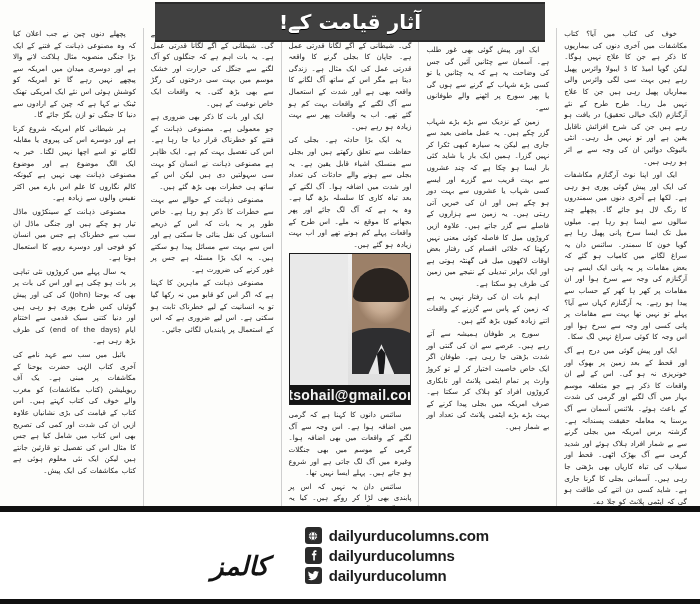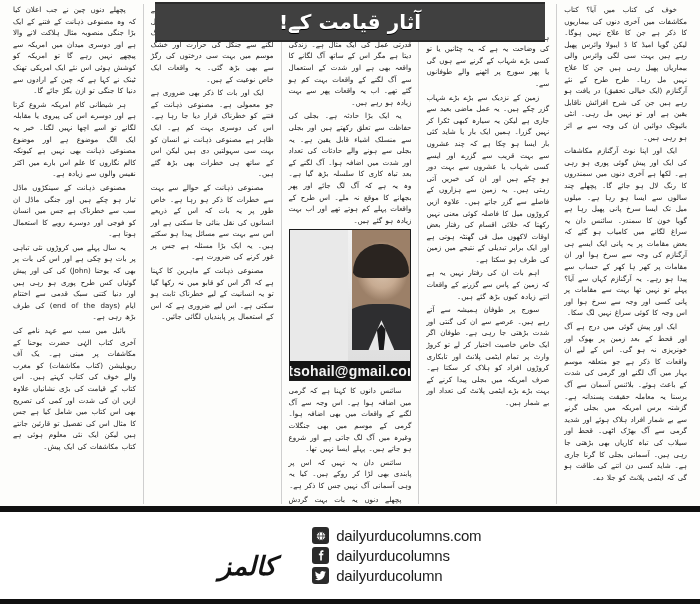--- a/index.html
+++ b/index.html
@@ -37,20 +37,21 @@
     gap: 0;
   }
 
   .col {
     flex: 1 1 0;
     position: relative;
     padding: 0 7px;
     height: 500px;
     overflow: hidden;
     border-left: 1px solid #cfcfcf;
+    margin-top: 24px;
   }
   .col:last-child { border-left: none; }
 
   
   .urdu-text {
     direction: rtl;
     text-align: justify;
     font-family: "DejaVu Sans", sans-serif;
     font-size: 7.1px;
     line-height: 11.6px;
@@ -286,21 +287,21 @@
     justify-content: center;
     font-size: 11px;
     font-weight: bold;
     font-family: "Liberation Serif", serif;
     flex: 0 0 auto;
   }
   .social-icon svg { display: block; }
   .social-text {
     font-family: "Liberation Sans", sans-serif;
     font-size: 15px;
-    font-weight: normal;
+    font-weight: bold;
     color: #1d1d1d;
     letter-spacing: -0.2px;
   }
 </style>
 </head>
 <body>
 
 <div class="page">
 
   <div class="article">
@@ -347,21 +348,21 @@
         <div class="urdu-text">
           <p>سائنس دانوں کا کہنا ہے کہ گرمی میں اضافہ ہوا ہے۔ اس وجہ سے آگ لگنے کے واقعات میں بھی اضافہ ہوا۔ گرمی کے موسم میں بھی جنگلات وغیرہ میں آگ لگ جاتی ہے اور شروع ہو جاتے ہیں۔ پہلے ایسا نہیں تھا۔</p>
           <p>سائنس دان یہ نہیں کہ اس پر پابندی بھی لڑا کر روکے ہیں۔ کیا یہ وہی آسمانی آگ نہیں جس کا ذکر ہے۔</p>
           <p>پچھلے دنوں یہ بات بہت گردش کرتی رہی کہ ایک آسمانی آگ سے لاکھوں ایکڑ جنگل جل گیا۔ یہ بات بھی ہوئی کہ اس سے فضائی آلودگی میں اضافہ ہوا اور اس کے ساتھ ہی درجہ حرارت میں بھی اضافہ ہوا۔ ساتھ ہی بارشیں بھی کم ہوئیں جس کی وجہ سے خشک سالی بڑھ گئی۔</p>
         </div>
       </div>
 
       <div class="col">
         <div class="urdu-text">
           <p>گولی ہے کہ آسمانوں سے آگ آئے گی۔ شیطانی کے آگے لگانا قدرتی عمل ہے۔ یہ بات اہم ہے کہ جنگلوں کو آگ لگنے سے جنگل کی حرارت اور خشک موسم میں بہت سی درختوں کی رگڑ سے بھی بڑھ گئی۔ یہ واقعات ایک خاص نوعیت کے ہیں۔</p>
-          <p>ایک اور بات کا ذکر بھی ضروری ہے جو معمولی ہے۔ مصنوعی ذہانت کے فتنے کو خطرناک قرار دیا جا رہا ہے۔ اس کی دوسری بہت کم ہے۔ ایک ظاہر ہے مصنوعی ذہانت نے انسان کو بہت سی سہولتیں دی ہیں لیکن اس کے ساتھ ہی خطرات بھی بڑھ گئے ہیں۔</p>
+          <p>ایک اور بات کا ذکر بھی ضروری ہے جو معمولی ہے۔ مصنوعی ذہانت کے فتنے کو خطرناک قرار دیا جا رہا ہے۔ اس کی تفصیل بہت کم ہے۔ ایک ظاہر ہے مصنوعی ذہانت نے انسان کو بہت سی سہولتیں دی ہیں لیکن اس کے ساتھ ہی خطرات بھی بڑھ گئے ہیں۔</p>
           <p>مصنوعی ذہانت کے حوالے سے بہت سے خطرات کا ذکر ہو رہا ہے۔ خاص طور پر یہ بات کہ اس کے ذریعے انسانوں کی نقل بنائی جا سکتی ہے اور اس سے بہت سے مسائل پیدا ہو سکتے ہیں۔ یہ ایک بڑا مسئلہ ہے جس پر غور کرنے کی ضرورت ہے۔</p>
           <p>مصنوعی ذہانت کے ماہرین کا کہنا ہے کہ اگر اس کو قابو میں نہ رکھا گیا تو یہ انسانیت کے لیے خطرناک ثابت ہو سکتی ہے۔ اس لیے ضروری ہے کہ اس کے استعمال پر پابندیاں لگائی جائیں۔</p>
         </div>
       </div>
 
       <div class="col">
         <div class="urdu-text">
           <p>پچھلے دنوں چین نے جب اعلان کیا کہ وہ مصنوعی ذہانت کے فتنے کے ایک بڑا جنگی منصوبہ مثال ہلاکت لانے والا ہے اور دوسری میدان میں امریکہ سے پیچھے نہیں رہے گا تو امریکہ کو کوشش ہوئی اس نئے ایک امریکی تھنک ٹینک نے کہا ہے کہ چین کے ارادوں سے دنیا کا جنگی تو ازن بگڑ جائے گا۔</p>
           <p>ہر شیطانی کام امریکہ شروع کرتا ہے اور دوسرے اس کی پیروی یا مقابلہ لگانے تو اسے اچھا نہیں لگتا۔ خیر یہ ایک الگ موضوع ہے اور موضوع مصنوعی ذہانت بھی نہیں ہے کیونکہ کالم نگاروں کا علم اس بارے میں اکثر نفیس والوں سے زیادہ ہے۔</p>
           <p>مصنوعی ذہانت کے سینکڑوں ماڈل تیار ہو چکے ہیں اور جنگی ماڈل ان سب سے خطرناک ہے جس میں انسان کو فوجی اور دوسرے رویے کا استعمال ہوتا ہے۔</p>

